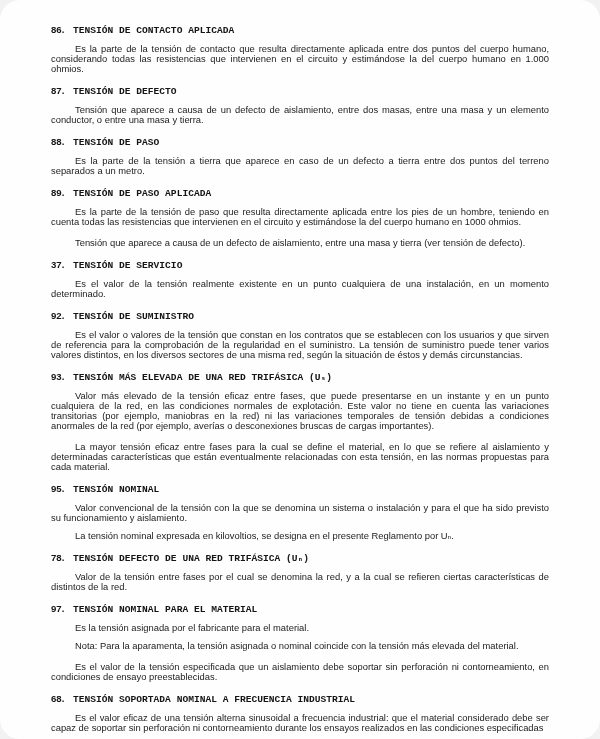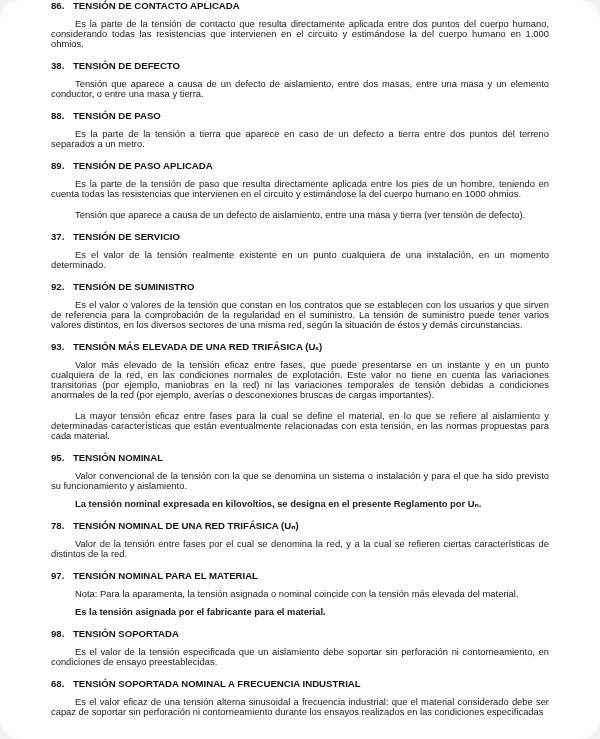--- a/index.html
+++ b/index.html
@@ -9,21 +9,21 @@
   }
   .page {
     position: relative;
     width: 600px;
     height: 739px;
     margin: 0 auto;
     background: #fefefe;
     color: #1b1b1b;
     font-family: "Liberation Sans", "DejaVu Sans", sans-serif;
     box-sizing: border-box;
-    padding: 0 43px 0 43px;
+    padding: 24px 43px 0 43px;
     overflow: hidden;
     border-radius: 20px;
   }
   .definition-item {
     margin: 0 0 11px 0;
   }
   .heading {
     display: flex;
     align-items: baseline;
     margin: 0 0 6px 0;
@@ -33,49 +33,49 @@
     line-height: 11px;
     letter-spacing: 0;
     color: #151515;
   }
   .heading .num {
     flex: 0 0 auto;
     min-width: 22px;
   }
   .heading .title {
     flex: 1 1 auto;
+    font-family: Liberation Mono, monospace;
   }
   .definition-item p {
     margin: 8px;
     font-size: 9.4px;
     line-height: 10px;
     text-align: justify;
     text-indent: 24px;
     color: #222222;
   }
   .definition-item p + p {
     margin-top: 2px;
-    font-weight: bold;
   }
 </style>
 </head>
 <body>
 
 <main class="page">
   <div id="definitions-list">
       <section class="definition-item">
         <h2 class="heading">
           <span class="num">86.</span>
           <span class="title">TENSIÓN DE CONTACTO APLICADA</span>
         </h2>
         <p>Es la parte de la tensión de contacto que resulta directamente aplicada entre dos puntos del cuerpo humano, considerando todas las resistencias que intervienen en el circuito y estimándose la del cuerpo humano en 1.000 ohmios.</p>
       </section>
       <section class="definition-item">
         <h2 class="heading">
-          <span class="num">38.</span>
+          <span class="num">87.</span>
           <span class="title">TENSIÓN DE DEFECTO</span>
         </h2>
         <p>Tensión que aparece a causa de un defecto de aislamiento, entre dos masas, entre una masa y un elemento conductor, o entre una masa y tierra.</p>
       </section>
       <section class="definition-item">
         <h2 class="heading">
           <span class="num">88.</span>
           <span class="title">TENSIÓN DE PASO</span>
         </h2>
         <p>Es la parte de la tensión a tierra que aparece en caso de un defecto a tierra entre dos puntos del terreno separados a un metro.</p>
@@ -118,37 +118,33 @@
         <h2 class="heading">
           <span class="num">95.</span>
           <span class="title">TENSIÓN NOMINAL</span>
         </h2>
         <p>Valor convencional de la tensión con la que se denomina un sistema o instalación y para el que ha sido previsto su funcionamiento y aislamiento.</p>
         <p>La tensión nominal expresada en kilovoltios, se designa en el presente Reglamento por Uₙ.</p>
       </section>
       <section class="definition-item">
         <h2 class="heading">
           <span class="num">78.</span>
-          <span class="title">TENSIÓN NOMINAL DE UNA RED TRIFÁSICA (Uₙ)</span>
+          <span class="title">TENSIÓN DEFECTO DE UNA RED TRIFÁSICA (Uₙ)</span>
         </h2>
         <p>Valor de la tensión entre fases por el cual se denomina la red, y a la cual se refieren ciertas características de distintos de la red.</p>
       </section>
       <section class="definition-item">
         <h2 class="heading">
           <span class="num">97.</span>
           <span class="title">TENSIÓN NOMINAL PARA EL MATERIAL</span>
         </h2>
+        <p>Es la tensión asignada por el fabricante para el material.</p>
         <p>Nota: Para la aparamenta, la tensión asignada o nominal coincide con la tensión más elevada del material.</p>
-        <p>Es la tensión asignada por el fabricante para el material.</p>
       </section>
       <section class="definition-item">
-        <h2 class="heading">
-          <span class="num">98.</span>
-          <span class="title">TENSIÓN SOPORTADA</span>
-        </h2>
         <p>Es el valor de la tensión especificada que un aislamiento debe soportar sin perforación ni contorneamiento, en condiciones de ensayo preestablecidas.</p>
       </section>
       <section class="definition-item">
         <h2 class="heading">
           <span class="num">68.</span>
           <span class="title">TENSIÓN SOPORTADA NOMINAL A FRECUENCIA INDUSTRIAL</span>
         </h2>
         <p>Es el valor eficaz de una tensión alterna sinusoidal a frecuencia industrial: que el material considerado debe ser capaz de soportar sin perforación ni contorneamiento durante los ensayos realizados en las condiciones especificadas</p>
       </section>
     </div>

